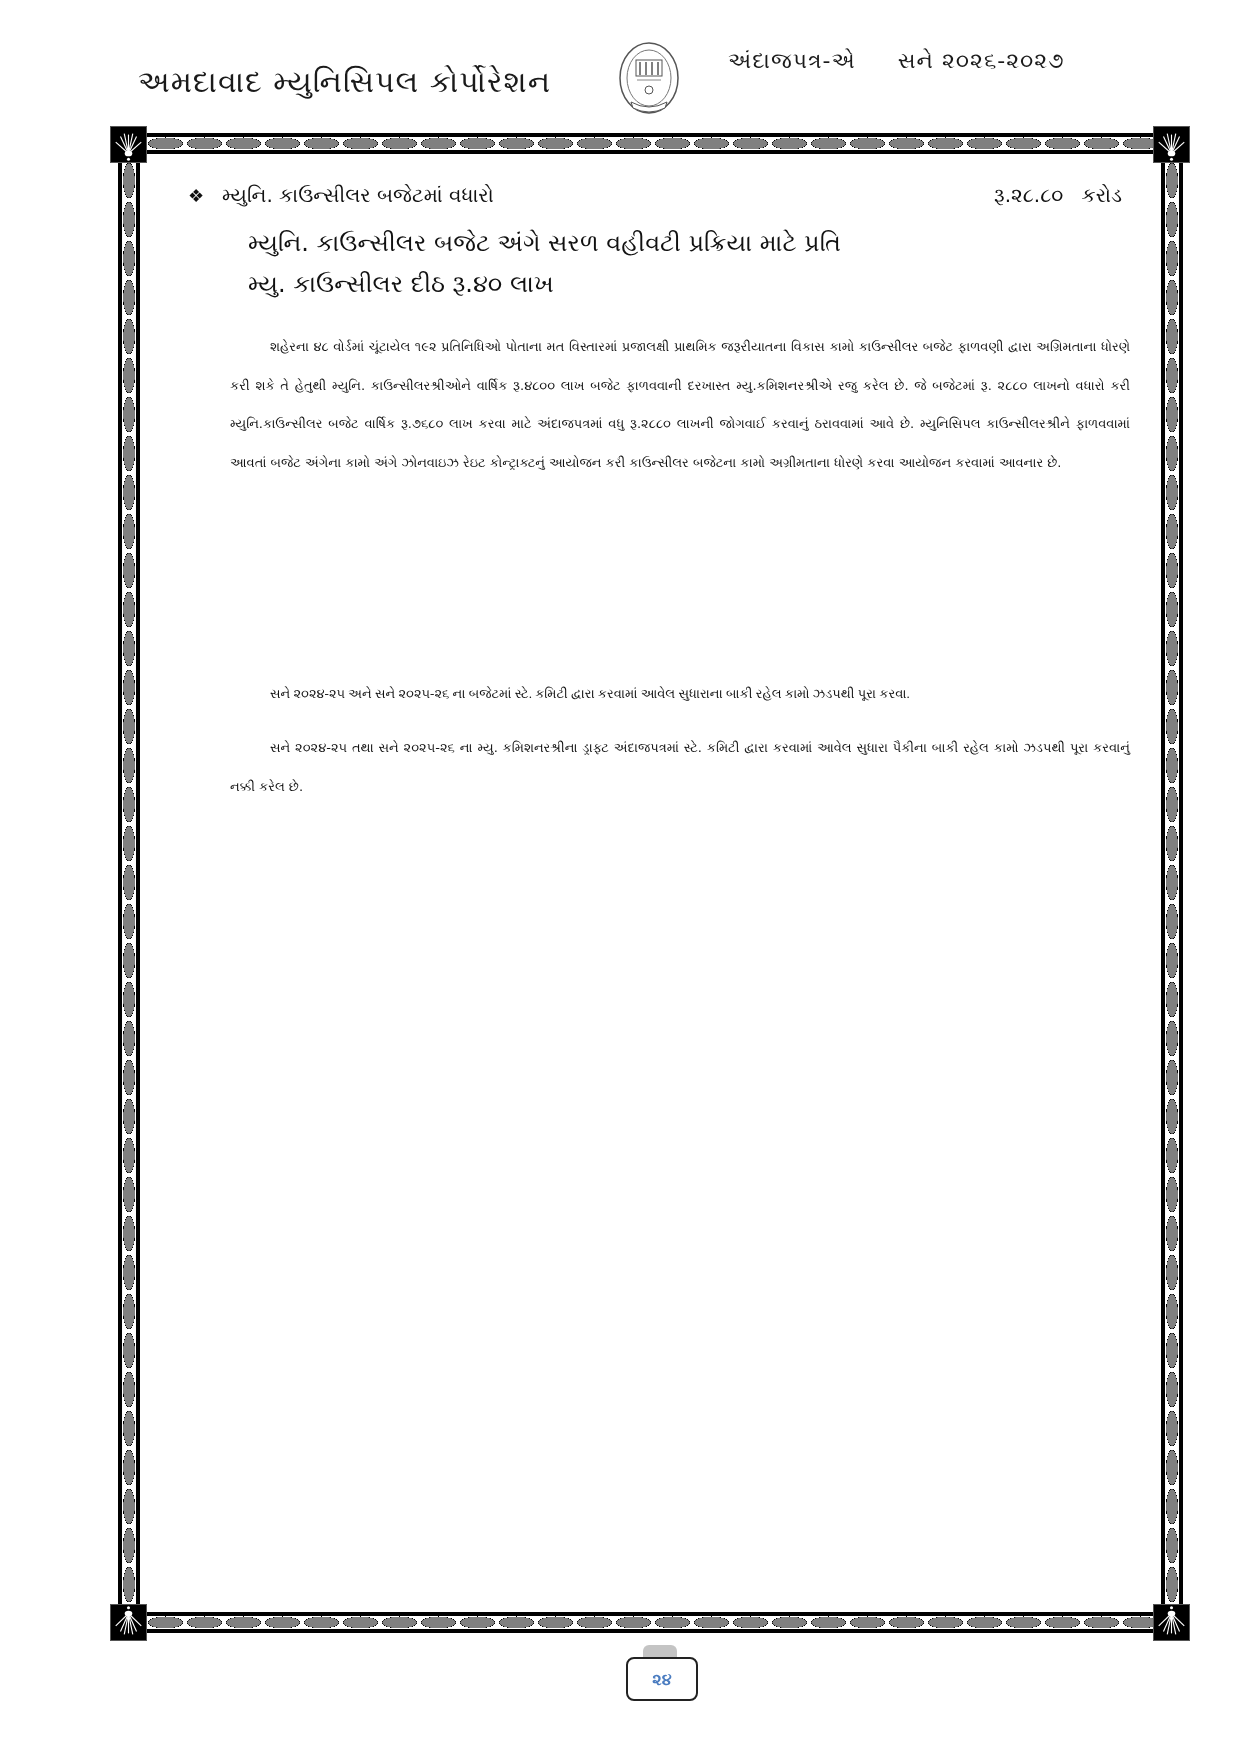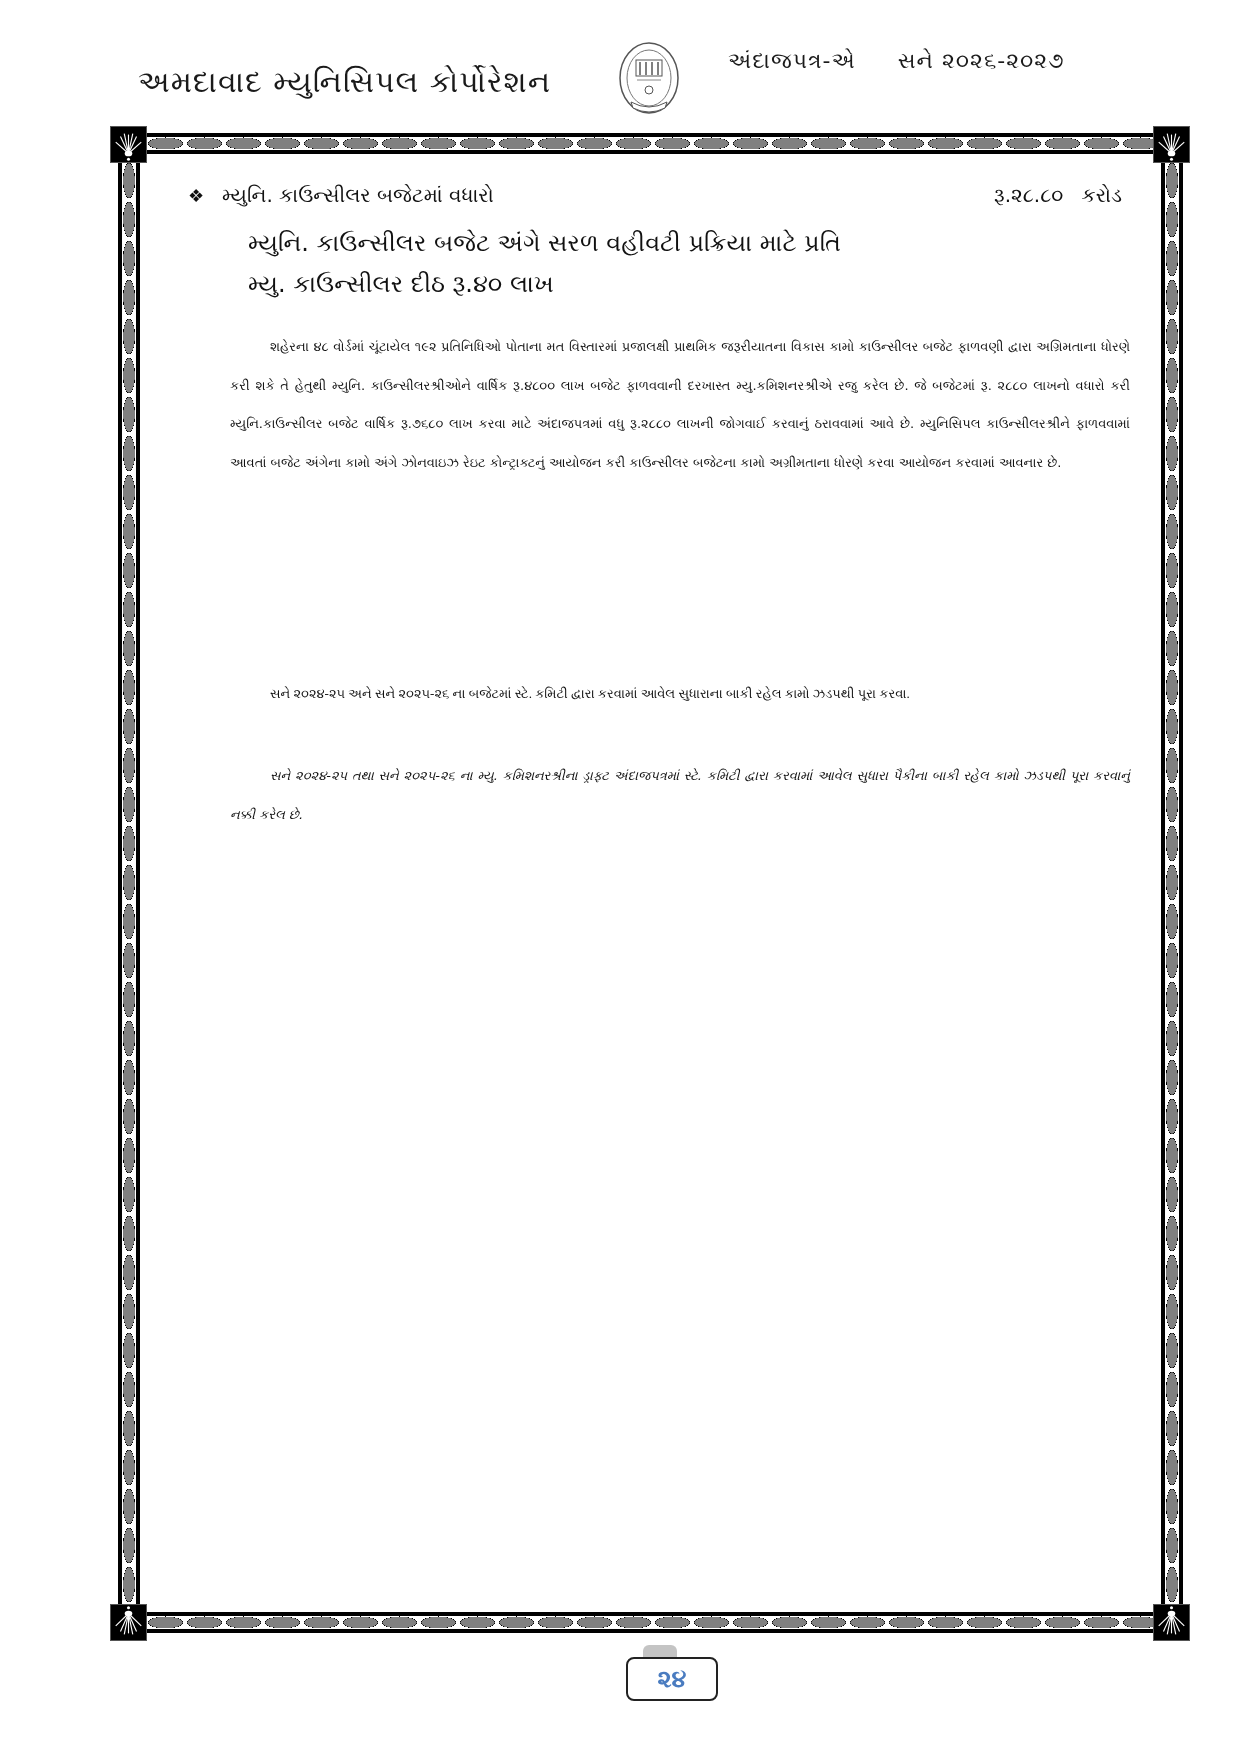--- a/index.html
+++ b/index.html
@@ -30,24 +30,24 @@
   .bullet { position: absolute; left: 0; top: 2px; font-size: 18px; }
   .item-title { position: absolute; left: 34px; top: 0; white-space: nowrap; }
   .item-amount { position: absolute; right: 0; top: 0; white-space: nowrap; word-spacing: 12px; }
   .sub-line { position: absolute; left: 204px; font-size: 24px; white-space: nowrap; margin-left: 44px; }
 
   .para { position: absolute; left: 222px; width: 900px; font-size: 13px; line-height: 38.6px;
           text-align: justify; text-indent: 40px; margin: 8px; }
 
   
   .pg-shadow { position: absolute; left: 643px; top: 1645px; width: 34px; height: 45px; background: #c4c4c4; border-radius: 6px; }
-  .pg-box { position: absolute; left: 626px; top: 1657px; width: 92px; height: 44px; background: #fff;
+  .pg-box { position: absolute; left: 626px; top: 1657px; width: 72px; height: 44px; background: #fff;
             border: 2px solid #222; border-radius: 8px; box-sizing: border-box;
             display: flex; align-items: center; justify-content: center;
-            font-size: 24px; font-weight: bold; color: #4a7cc0; }
+            font-size: 16px; font-weight: bold; color: #4a7cc0; }
 </style>
 </head>
 <body>
 
 <div class="hdr-title">અમદાવાદ મ્યુનિસિપલ કોર્પોરેશન</div>
 
 <div class="logo">
   <svg viewBox="0 0 64 80" width="64" height="80">
     <ellipse cx="32" cy="38" rx="29" ry="35" fill="#fff" stroke="#555" stroke-width="1.5"></ellipse>
     <ellipse cx="32" cy="38" rx="22" ry="28" fill="none" stroke="#777" stroke-width="1"></ellipse>
@@ -145,16 +145,16 @@
 <div class="item-head">
   <span class="bullet">❖</span>
   <span class="item-title">મ્યુનિ. કાઉન્સીલર બજેટમાં વધારો</span>
   <span class="item-amount">રૂ.૨૮.૮૦ કરોડ</span>
 </div>
 <div class="sub-line" style="top:229px;">મ્યુનિ. કાઉન્સીલર બજેટ અંગે સરળ વહીવટી પ્રક્રિયા માટે પ્રતિ</div>
 <div class="sub-line" style="top:270px;text-align:center;">મ્યુ. કાઉન્સીલર દીઠ રૂ.૪૦ લાખ</div>
 
 <p class="para" style="top:320px;">શહેરના ૪૮ વોર્ડમાં ચૂંટાયેલ ૧૯૨ પ્રતિનિધિઓ પોતાના મત વિસ્તારમાં પ્રજાલક્ષી પ્રાથમિક જરૂરીયાતના વિકાસ કામો કાઉન્સીલર બજેટ ફાળવણી દ્વારા અગ્રિમતાના ધોરણે કરી શકે તે હેતુથી મ્યુનિ. કાઉન્સીલરશ્રીઓને વાર્ષિક રૂ.૪૮૦૦ લાખ બજેટ ફાળવવાની દરખાસ્ત મ્યુ.કમિશનરશ્રીએ રજુ કરેલ છે. જે બજેટમાં રૂ. ૨૮૮૦ લાખનો વધારો કરી મ્યુનિ.કાઉન્સીલર બજેટ વાર્ષિક રૂ.૭૬૮૦ લાખ કરવા માટે અંદાજપત્રમાં વધુ રૂ.૨૮૮૦ લાખની જોગવાઈ કરવાનું ઠરાવવામાં આવે છે. મ્યુનિસિપલ કાઉન્સીલરશ્રીને ફાળવવામાં આવતાં બજેટ અંગેના કામો અંગે ઝોનવાઇઝ રેઇટ કોન્ટ્રાક્ટનું આયોજન કરી કાઉન્સીલર બજેટના કામો અગ્રીમતાના ધોરણે કરવા આયોજન કરવામાં આવનાર છે.</p>
 <p class="para" style="top:667px;font-family:Liberation Serif, serif;">સને ૨૦૨૪-૨૫ અને સને ૨૦૨૫-૨૬ ના બજેટમાં સ્ટે. કમિટી દ્વારા કરવામાં આવેલ સુધારાના બાકી રહેલ કામો ઝડપથી પૂરા કરવા.</p>
-<p class="para" style="top:749px;font-style:italic;">સને ૨૦૨૪-૨૫ તથા સને ૨૦૨૫-૨૬ ના મ્યુ. કમિશનરશ્રીના ડ્રાફ્ટ અંદાજપત્રમાં સ્ટે. કમિટી દ્વારા કરવામાં આવેલ સુધારા પૈકીના બાકી રહેલ કામો ઝડપથી પૂરા કરવાનું નક્કી કરેલ છે.</p>
+<p class="para" style="top:721px;">સને ૨૦૨૪-૨૫ તથા સને ૨૦૨૫-૨૬ ના મ્યુ. કમિશનરશ્રીના ડ્રાફ્ટ અંદાજપત્રમાં સ્ટે. કમિટી દ્વારા કરવામાં આવેલ સુધારા પૈકીના બાકી રહેલ કામો ઝડપથી પૂરા કરવાનું નક્કી કરેલ છે.</p>
 
 <div class="pg-shadow"></div>
 <div class="pg-box">૨૪</div>
 
 </body></html>

